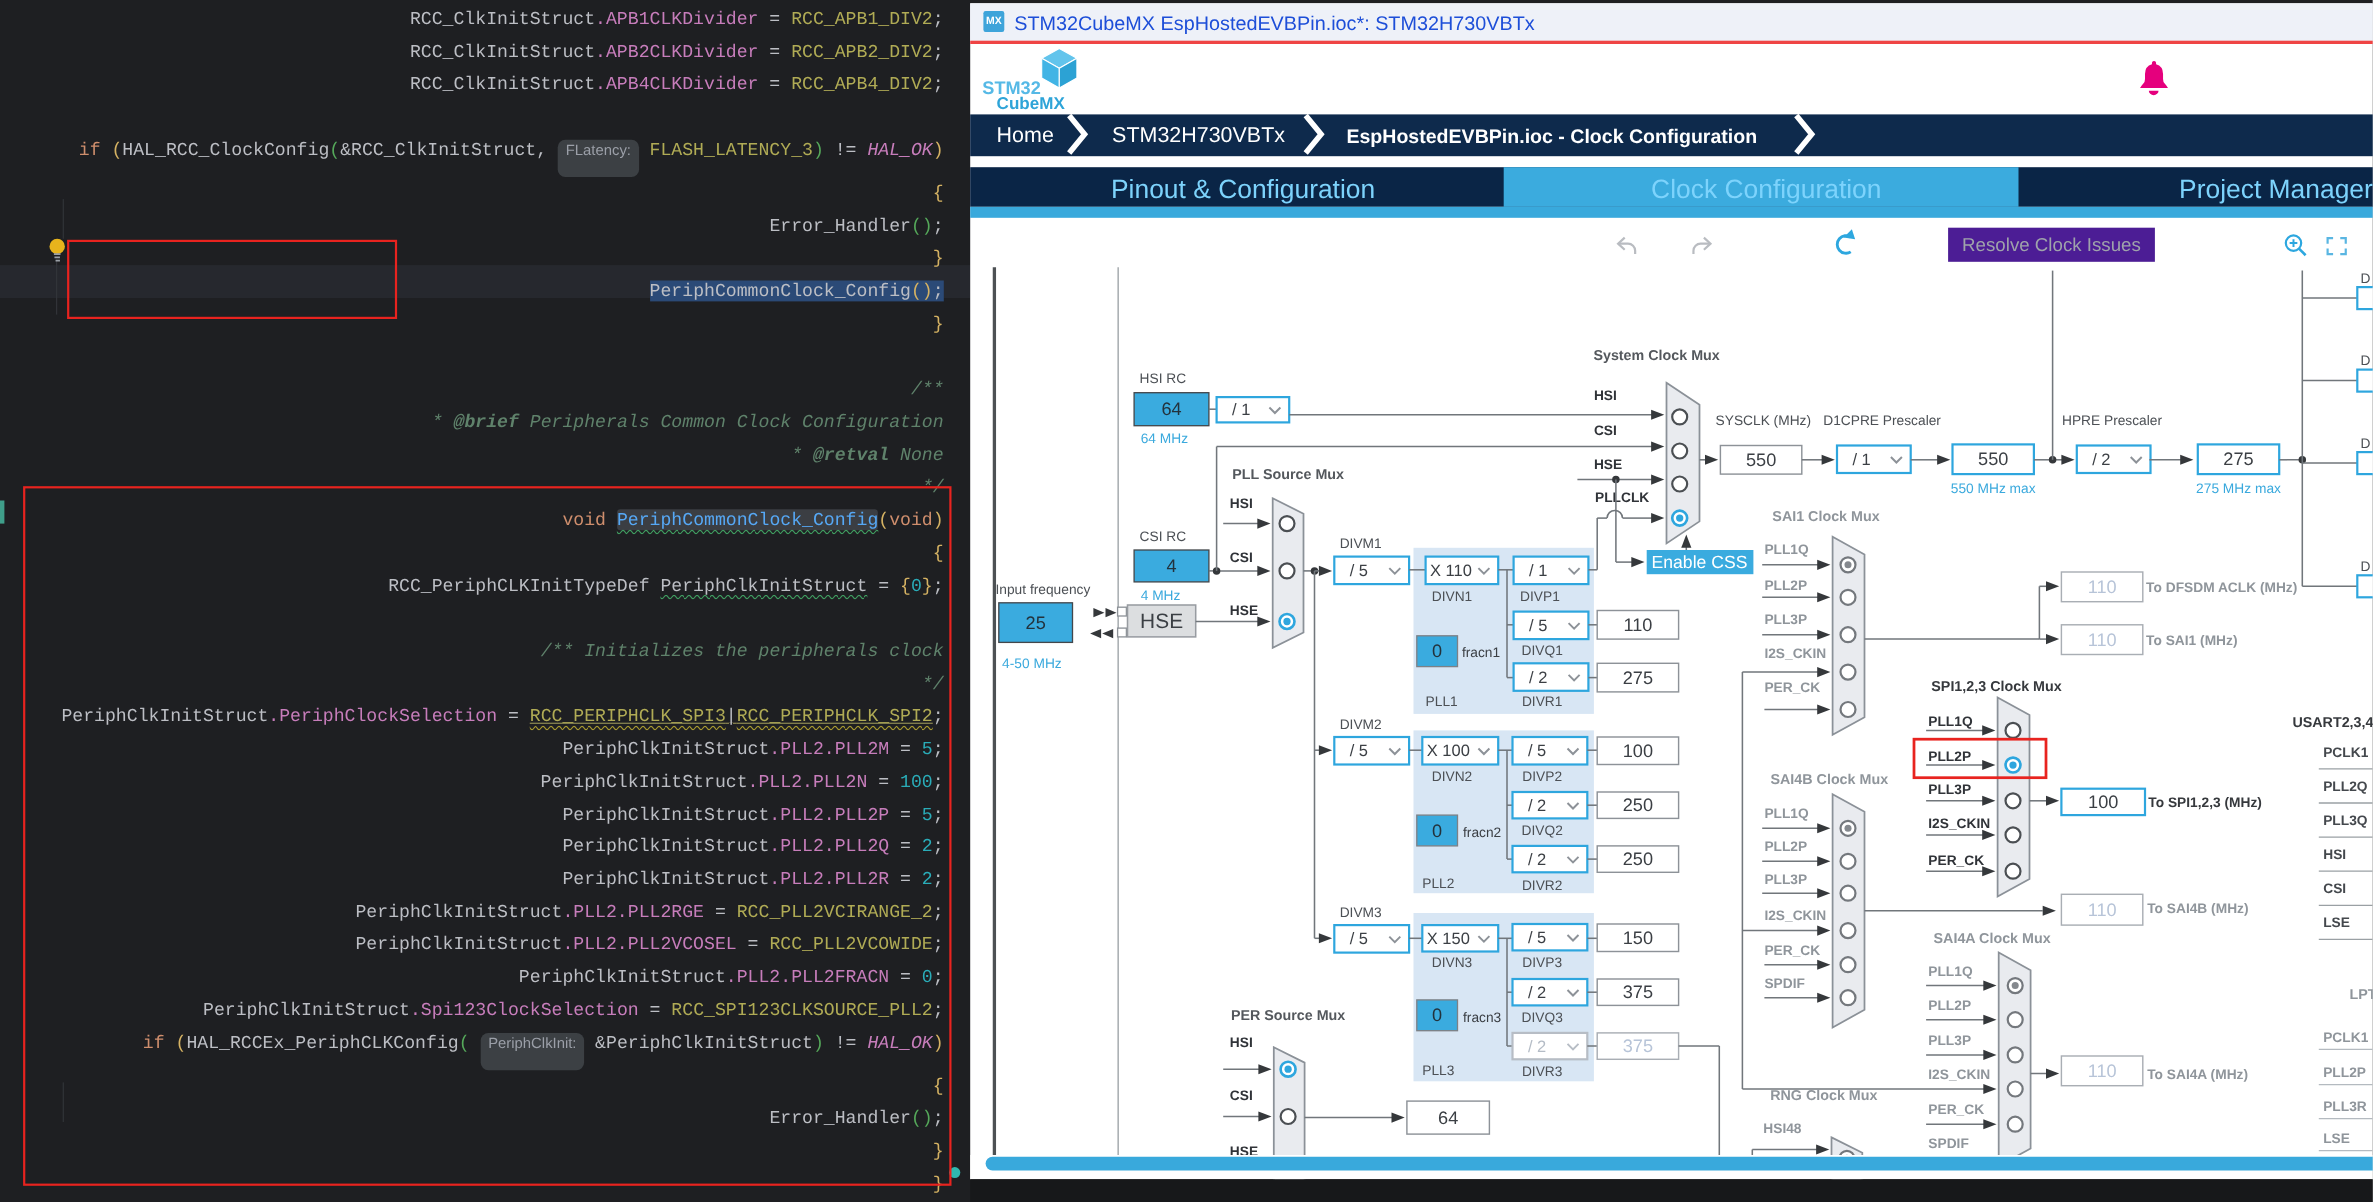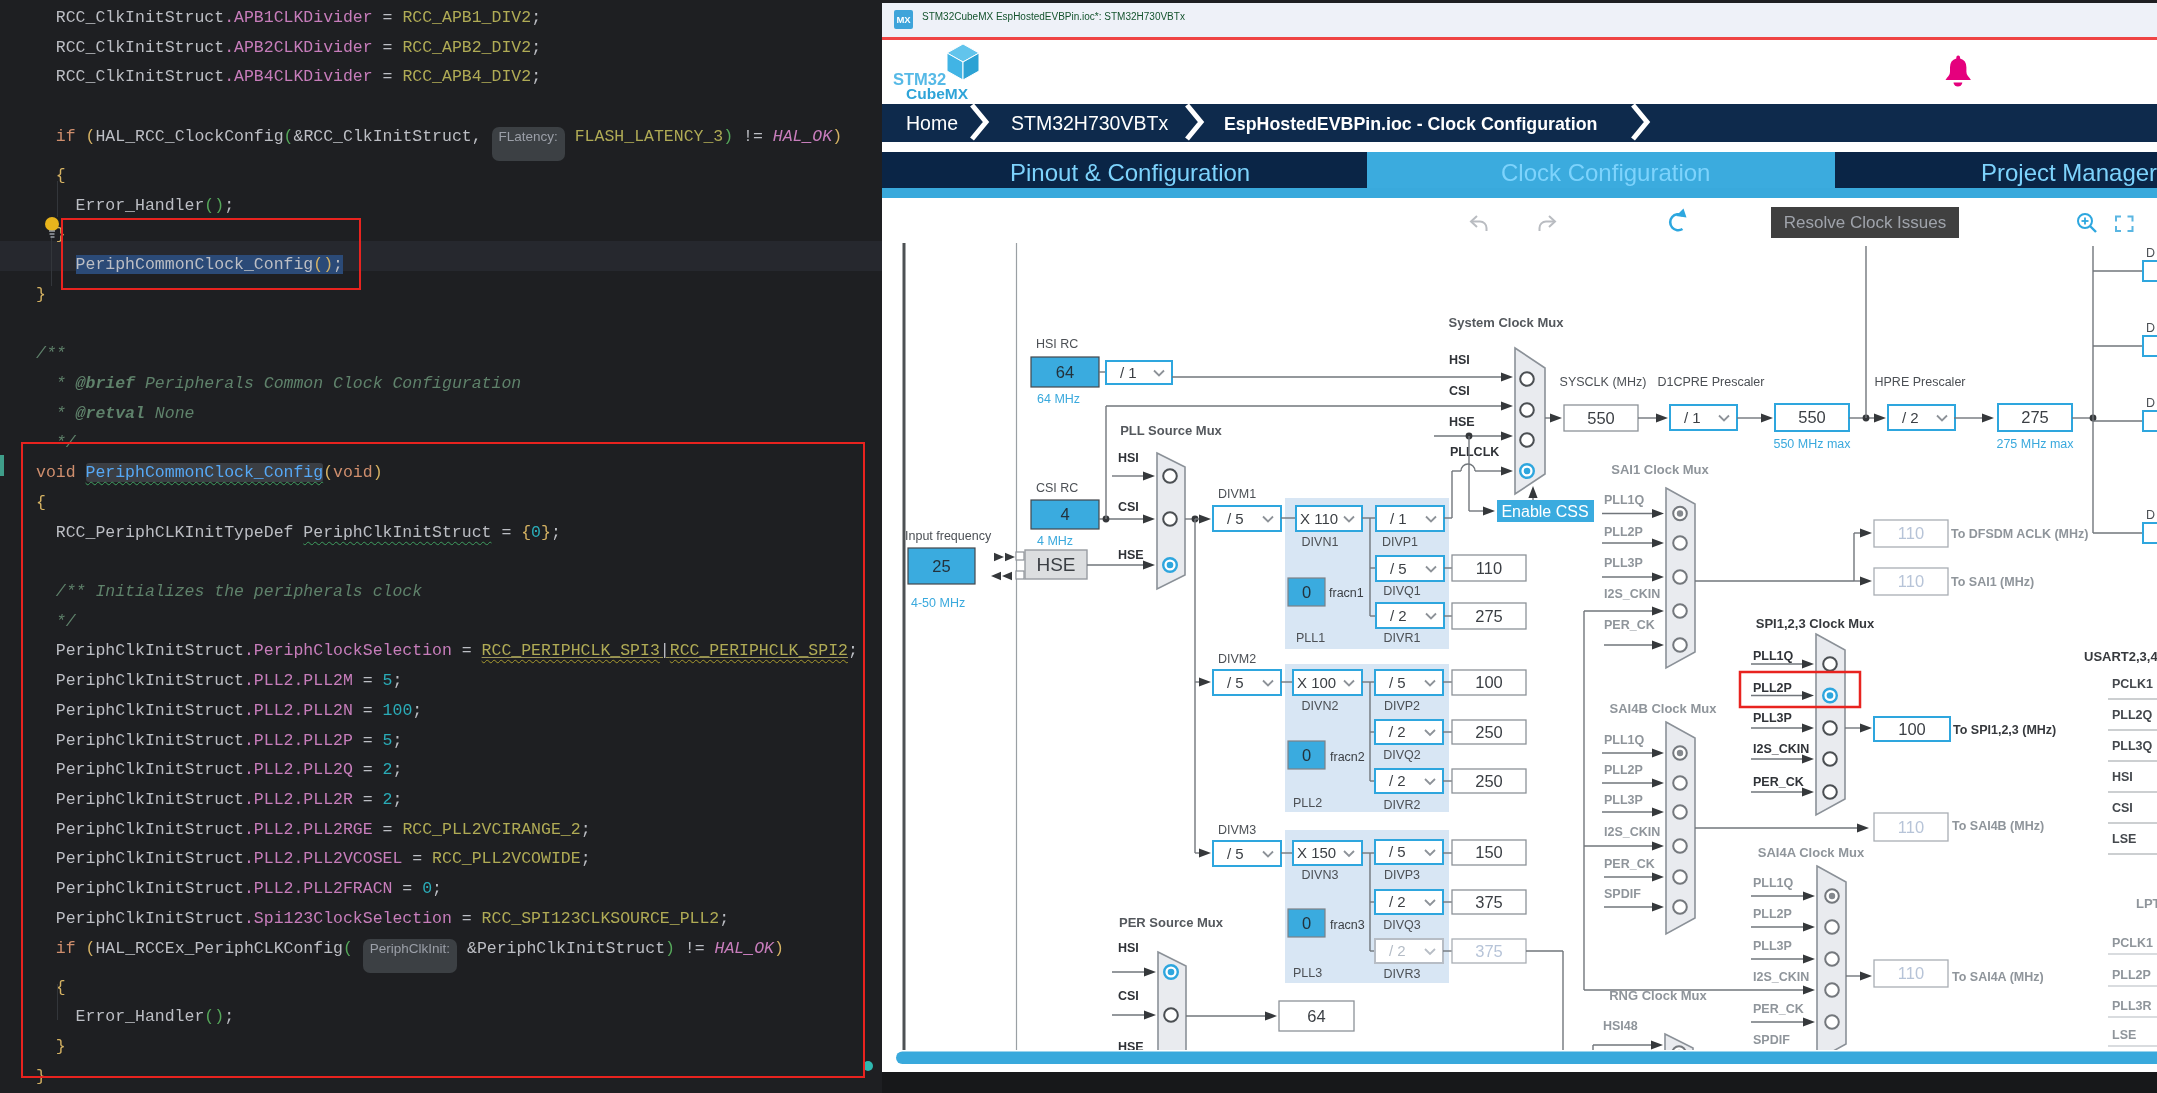--- a/index.html
+++ b/index.html
@@ -1,17 +1,17 @@
 <!DOCTYPE html>
 <html><head>
 <meta charset="utf-8">
 <style>
   html,body{margin:0;padding:0;}
   body{width:2157px;height:1093px;position:relative;background:#1e1f22;overflow:hidden;}
-  #editor{position:absolute;left:0;top:0;width:882px;height:1093px;background:#1e1f22;overflow:hidden;}
+  #editor{position:absolute;left:0;top:0;width:882px;height:1093px;background:#1e1f22;overflow:hidden;text-align:right;}
   #caretline{position:absolute;left:0;top:241px;width:882px;height:30px;background:#26282e;}
   pre.code{position:absolute;left:36px;top:3px;margin:0;font-family:"Liberation Mono",monospace;font-size:16.5px;line-height:29.72px;color:#bcbec4;white-space:pre;}
   .k{color:#cf8e6d}
   .m{color:#b0ab55}
   .f{color:#c77dbb}
   .n{color:#2aacb8}
   .e{color:#c77dbb;font-style:italic}
   .c{color:#5f826b;font-style:italic}
   .g1{color:#d5b263}
   .g2{color:#55a85a}
@@ -20,30 +20,30 @@
   .wg{text-decoration:underline wavy #3f9e60 1px;text-underline-offset:4px;}
   .wy{text-decoration:underline wavy #a89a2f 1px;text-underline-offset:4px;}
   .us{text-decoration:underline solid #9a9458 1px;text-underline-offset:2px;}
   .sel{background:#2b4a77;}
   .pill{display:inline-block;font-family:"Liberation Sans",sans-serif;font-size:13.5px;color:#9b9fa8;background:#3c4044;border-radius:7px;padding:1px 7px 16px 7px;vertical-align:baseline;line-height:17px;}
   .guide{position:absolute;width:1px;background:#33363b;}
   .redbox{position:absolute;border:2.5px solid #e8231f;}
   #win{position:absolute;left:882px;top:3px;width:1275px;height:1069px;background:#ffffff;}
   #titlebar{position:absolute;left:0;top:0;width:1275px;height:34px;background:#eef1f8;border-bottom:3px solid #ef4444;font-family:"Liberation Sans",sans-serif;}
   #mxicon{position:absolute;left:12px;top:7px;width:19px;height:19px;background:#3ea4da;border-radius:2px;color:#fff;font-size:9.5px;font-weight:bold;text-align:center;line-height:19px;}
-  #titletext{position:absolute;left:40px;top:8px;font-size:10px;color:#14532d;}
+  #titletext{position:absolute;left:40px;top:8px;font-size:18px;color:#1d4ed8;}
   #menubar{position:absolute;left:0;top:35px;width:1275px;height:67px;background:#ffffff;font-family:"Liberation Sans",sans-serif;}
   .menuitem{position:absolute;top:23px;font-size:20.5px;color:#223a61;}
   #crumb{position:absolute;left:0;top:101px;width:1275px;height:38px;background:#0e2a4c;color:#fff;font-family:"Liberation Sans",sans-serif;}
   .crumbtxt{position:absolute;top:8px;font-size:19.5px;color:#fff;white-space:nowrap;}
   #tabs{position:absolute;left:0;top:149px;width:1275px;height:36px;background:#0a2546;}
   #tabblue{position:absolute;left:485px;top:0px;width:468px;height:36px;background:#3babde;}
   .tabtxt{position:absolute;top:7px;font-size:24px;color:#7dd3fc;font-family:Liberation Sans, sans-serif;white-space:nowrap;}
   #bluestrip{position:absolute;left:0;top:185px;width:1275px;height:10px;background:#39a9dc;}
-  #resolvebtn{position:absolute;left:889px;top:204px;width:188px;height:31px;background:#404040;color:#9fa3ab;font-size:17px;font-family:"Liberation Sans",sans-serif;text-align:center;line-height:31px;}
+  #resolvebtn{position:absolute;left:889px;top:204px;width:188px;height:31px;background:#4c1d95;color:#9fa3ab;font-size:17px;font-family:"Liberation Sans",sans-serif;text-align:center;line-height:31px;}
 </style>
 </head>
 <body>
 <div id="editor">
   <div id="caretline"></div>
   <pre class="code">  RCC_ClkInitStruct<span class="f">.APB1CLKDivider</span> = <span class="m">RCC_APB1_DIV2</span>;
   RCC_ClkInitStruct<span class="f">.APB2CLKDivider</span> = <span class="m">RCC_APB2_DIV2</span>;
   RCC_ClkInitStruct<span class="f">.APB4CLKDivider</span> = <span class="m">RCC_APB4_DIV2</span>;
 
   <span class="k">if</span> <span class="g1">(</span>HAL_RCC_ClockConfig<span class="g2">(</span>&amp;RCC_ClkInitStruct, <span class="pill">FLatency:</span> <span class="m">FLASH_LATENCY_3</span><span class="g2">)</span> != <span class="e">HAL_OK</span><span class="g1">)</span>

